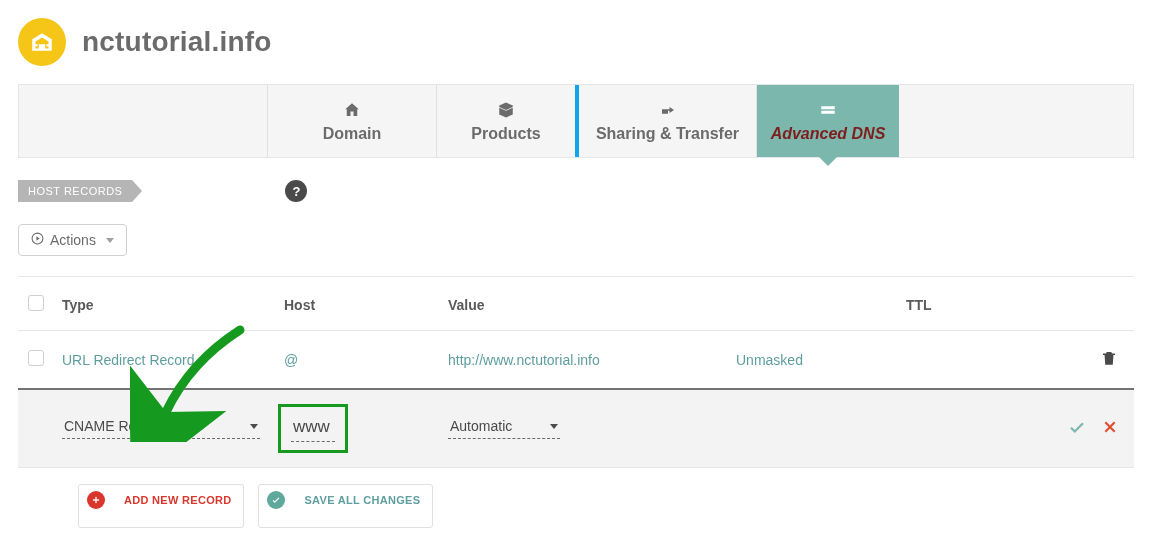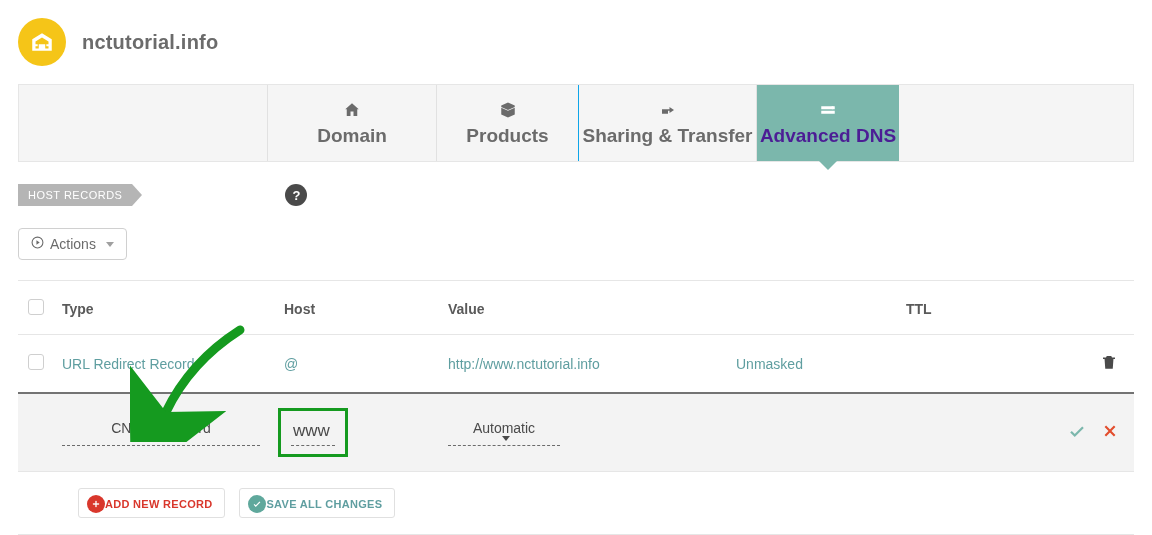--- a/index.html
+++ b/index.html
@@ -3,35 +3,35 @@
 <meta charset="utf-8">
 <style>
   * { box-sizing: border-box; margin: 0; padding: 0; }
   body { font-family: "Helvetica Neue", Arial, sans-serif; background: #fff; color: #4a4a4a; font-size: 14px; }
   .container { width: 1152px; margin: 0 auto; padding: 18px 18px 0 18px; position: relative; }
 
   
   .page-header { display: flex; align-items: center; gap: 16px; margin-bottom: 18px; }
   .domain-logo { width: 48px; height: 48px; border-radius: 50%; background: #f5c518; display:flex; align-items:center; justify-content:center; }
   .domain-logo svg { width: 26px; height: 26px; fill: #fff; }
-  .domain-title { font-size: 20px; font-weight: 600; color: #6b6b6b; letter-spacing: .2px; }
+  .domain-title { font-size: 28px; font-weight: 600; color: #6b6b6b; letter-spacing: .2px; }
 
   
   .tabs-wrap { border: 1px solid #e6e6e6; margin-bottom: 22px; }
   .tabs { display: flex; background: #f5f5f5; }
   .tab { flex: 0 0 auto; text-align: center; padding: 16px 0 14px; color: #6b6b6b; position: relative; cursor: pointer; }
   .tab-spacer { flex: 0 0 248px; }
   .tab-domain { flex: 0 0 170px; border-left: 1px solid #e1e1e1; border-right: 1px solid #e1e1e1; }
-  .tab-products { flex: 0 0 142px; border-right: 1px solid #0ea5e9; }
+  .tab-products { flex: 0 0 142px; border-right: 4px solid #0ea5e9; }
   .tab-sharing { flex: 0 0 178px; border-right: 1px solid #e1e1e1; }
   .tab-dns { flex: 0 0 142px; }
   .tab .tab-icon { display:block; margin: 0 auto 6px; width: 20px; height: 18px; }
   .tab .tab-icon svg { width:100%; height:100%; fill:#6b6b6b; }
-  .tab-label { font-weight:600; font-size:19px; }
-  .tab.active { background: #7bb7ac; color:#4c1d95; }
+  .tab-label { font-weight:600; font-size:16px; }
+  .tab.active { background: #7bb7ac; color:#7f1d1d;font-style:italic; }
   .tab.active .tab-icon svg { fill:#fff; }
   .tab.active::after { content:""; position:absolute; bottom:-9px; left:50%; transform:translateX(-50%); width:0; height:0; border-left:9px solid transparent; border-right:9px solid transparent; border-top:9px solid #7bb7ac; }
 
   
   .section-row { display:flex; align-items:center; gap:3px; margin-bottom:22px; }
   .section-badge { background:#b5b5b5; color:#fff; font-size:11px; letter-spacing:.5px; padding:5px 10px; position:relative; }
   .section-badge::after { content:""; position:absolute; right:-10px; top:0; width:0; height:0; border-top:11px solid transparent; border-bottom:11px solid transparent; border-left:10px solid #b5b5b5; }
   .help-circle { width:22px; height:22px; border-radius:50%; background:#4a4a4a; color:#fff; display:flex; align-items:center; justify-content:center; font-weight:700; font-size:13px; margin-left:150px; cursor:pointer; }
 
   
@@ -55,39 +55,39 @@
   .trow { display:flex; align-items:center; padding:18px 10px; }
   .trow.first { border-bottom:2px solid #737373; }
   .trow a.linkish { color:#5f9ea0; text-decoration:none; }
   .trow .teal { color:#5f9ea0; }
   .trash svg { width:18px; height:18px; fill:#4a4a4a; }
 
   
   .trow.edit { background:#f3f3f3; padding:14px 10px; border-bottom:1px solid #e6e6e6; position:relative; }
   .edit .col-type, .edit .col-ttl { position:relative; }
   .dashed-input { border:none; border-bottom:1.5px dashed #6b6b6b; background:transparent; font-size:17px; color:#4a4a4a; padding:4px 2px 4px 2px; width:100%; outline:none; }
-  .dashed-select { display:flex; align-items:center; justify-content:space-between; border-bottom:1.5px dashed #6b6b6b; padding:0 2px 4px 2px; width:198px;flex-direction:column; }
+  .dashed-select { display:flex; align-items:center; justify-content:space-between; border-bottom:1.5px dashed #6b6b6b; padding:0 2px 4px 2px; width:198px; }
   .dashed-select.ttl { width:112px; }
   .dashed-select .caret-down { border-top-color:#4a4a4a; }
   .edit .col-host { position:relative; }
   .host-box { border:3px solid #159a1f; padding:6px 10px 8px 10px; margin-left:-6px; display:inline-block; min-width:62px; }
   .host-box .dashed-input { width:44px; }
   .col-value .dashed-input { width:436px; }
 
   .confirm-icons { display:flex; gap:16px; align-items:center; }
   .check svg { width:18px; height:18px; stroke:#7bb7ac; stroke-width:3; fill:none; }
   .xmark svg { width:16px; height:16px; stroke:#e24d2d; stroke-width:3.2; fill:none; }
 
   
   .annot-arrow { position:absolute; top:322px; left:130px; width:160px; height:120px; pointer-events:none; }
   .annot-arrow svg { width:100%; height:100%; }
 
   
   .footer-actions { display:flex; gap:14px; padding:16px 0 16px 60px; border-bottom:1px solid #e6e6e6; }
-  .pill { border:1px solid #e0e0e0; background:#fff; border-radius:3px; padding:6px 12px 4px 8px; display:flex; align-items:center; gap:0; font-size:11px; letter-spacing:.3px; font-weight:700; cursor:pointer; }
+  .pill { border:1px solid #e0e0e0; background:#fff; border-radius:3px; padding:6px 12px 18px 8px; display:flex; align-items:center; gap:19px; font-size:11px; letter-spacing:.3px; font-weight:700; cursor:pointer; }
   .pill.red { color:#d9372c; }
   .pill.teal { color:#5f9ea0; }
   .pill .circ { width:18px; height:18px; border-radius:50%; display:flex; align-items:center; justify-content:center; }
   .pill.red .circ { background:#d9372c; }
   .pill.teal .circ { background:#5fa89c; }
   .pill .circ svg { width:10px; height:10px; fill:#fff; stroke:#fff; }
 </style>
 </head>
 <body>
 

